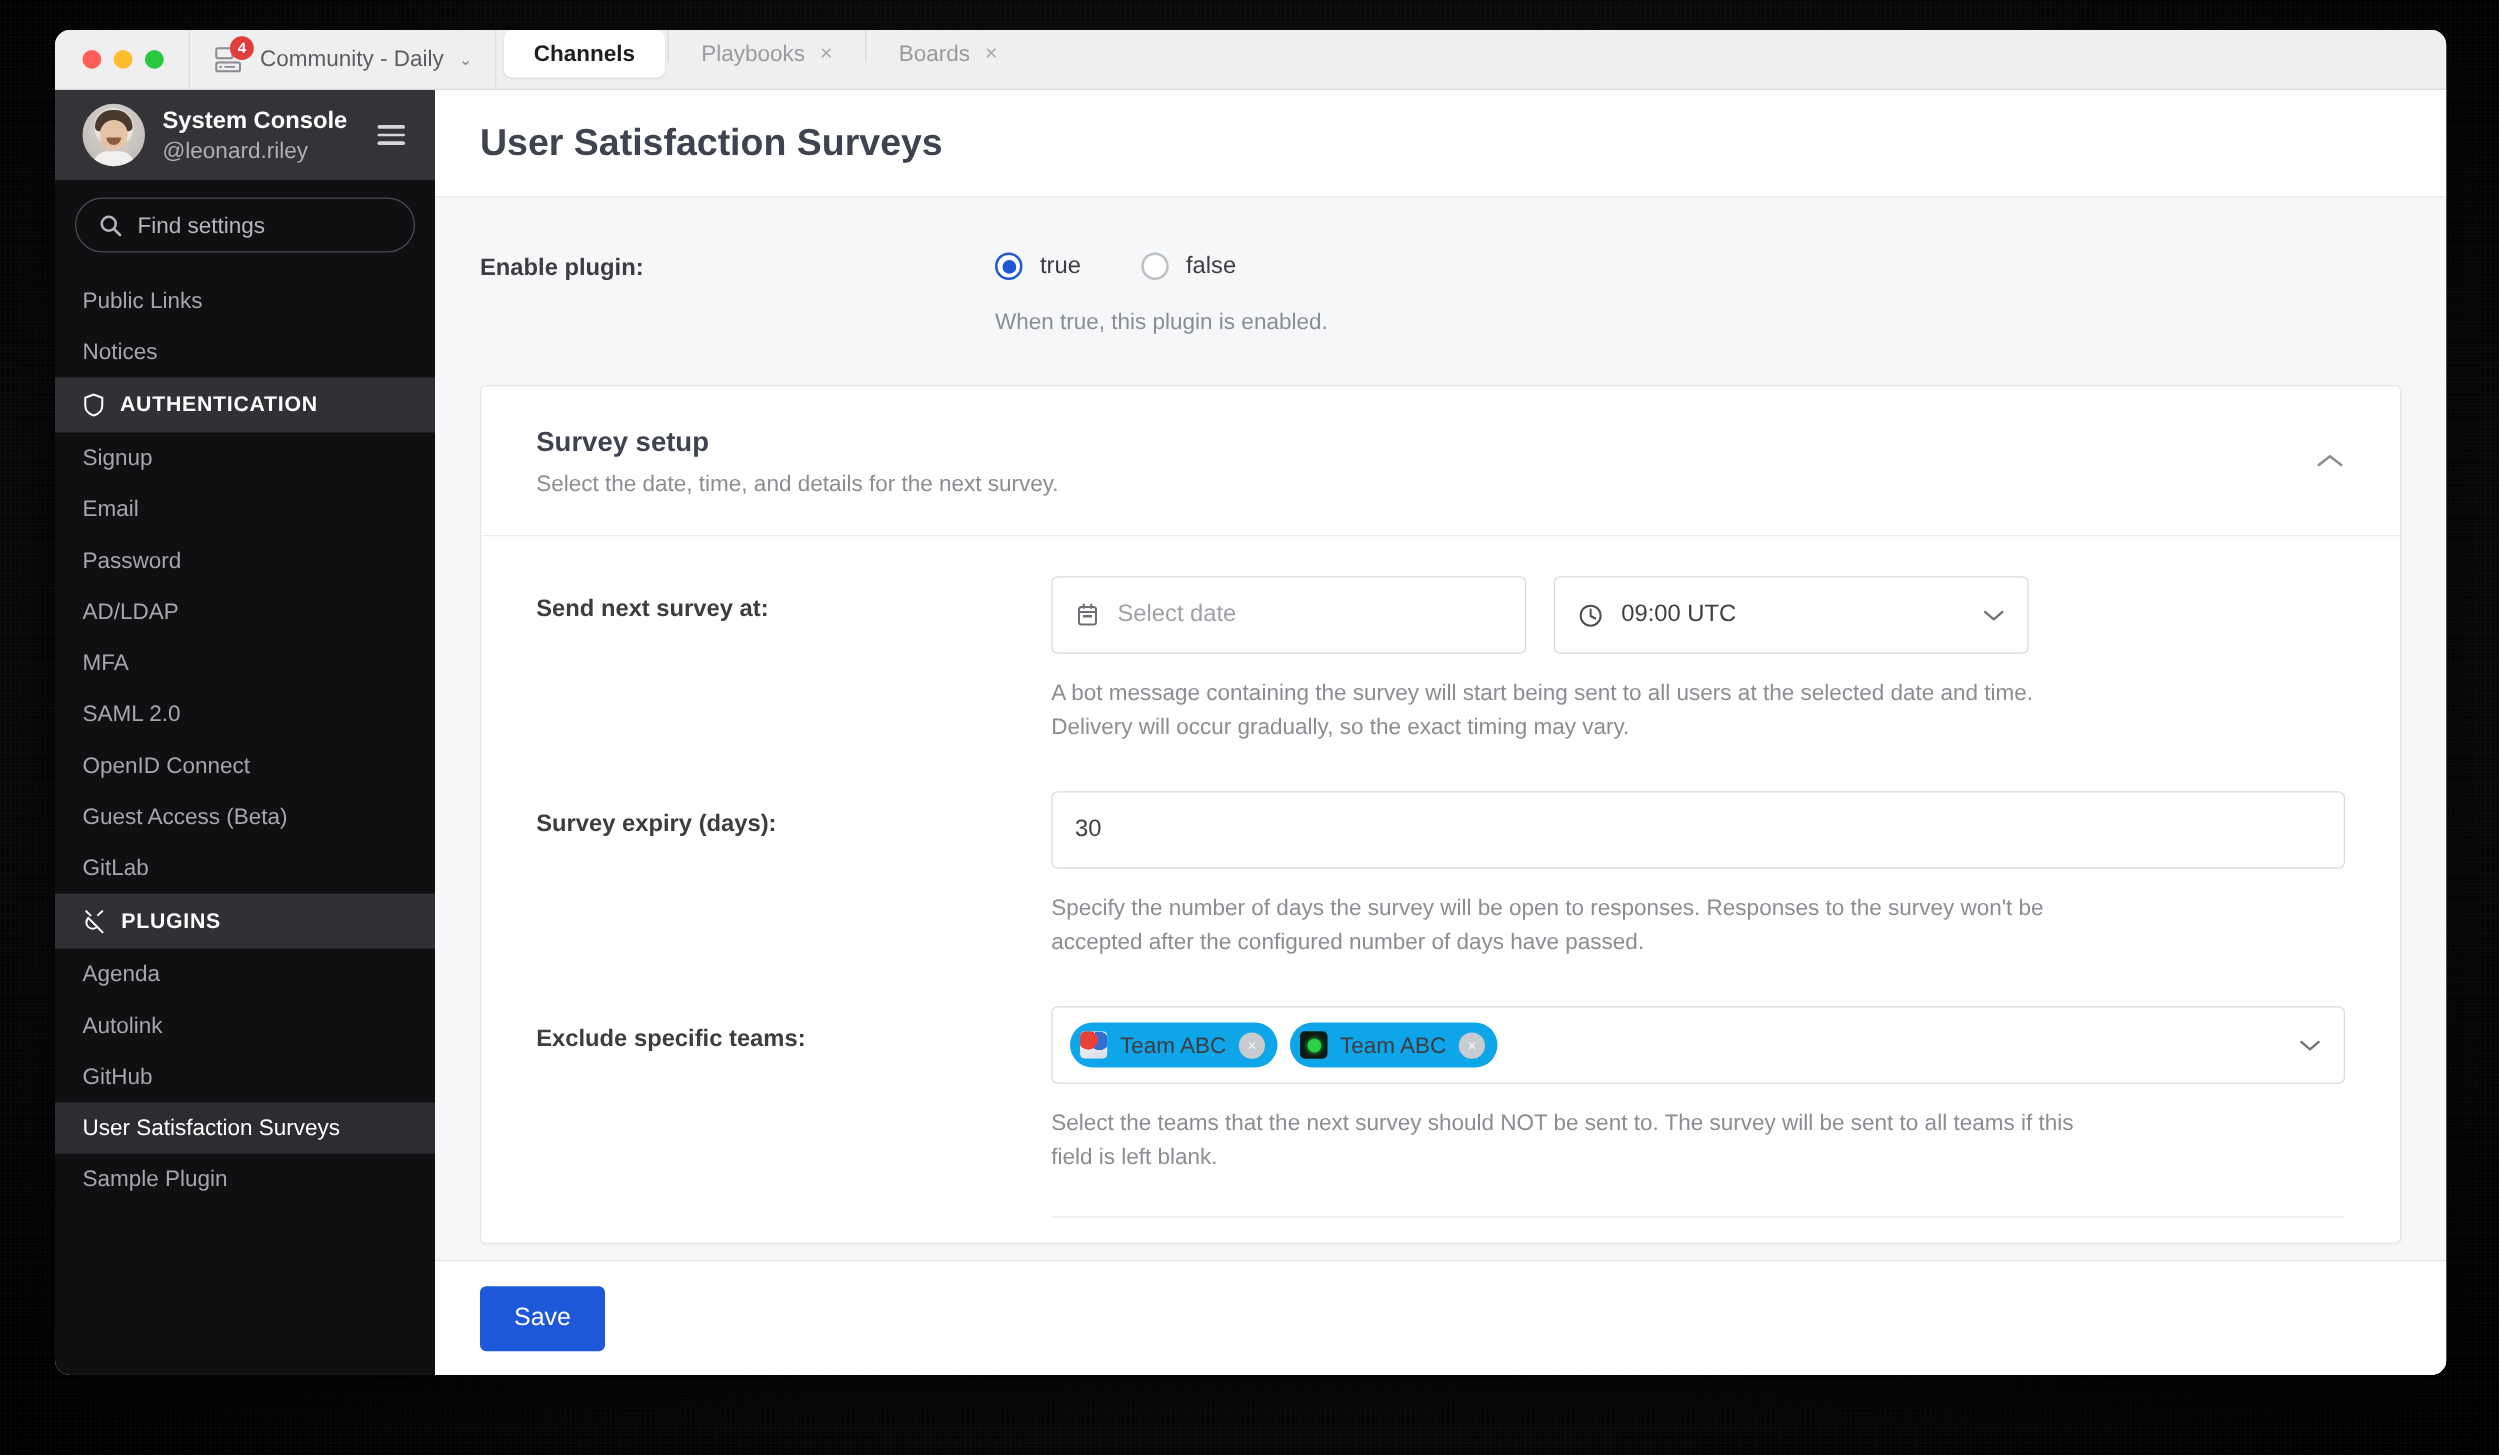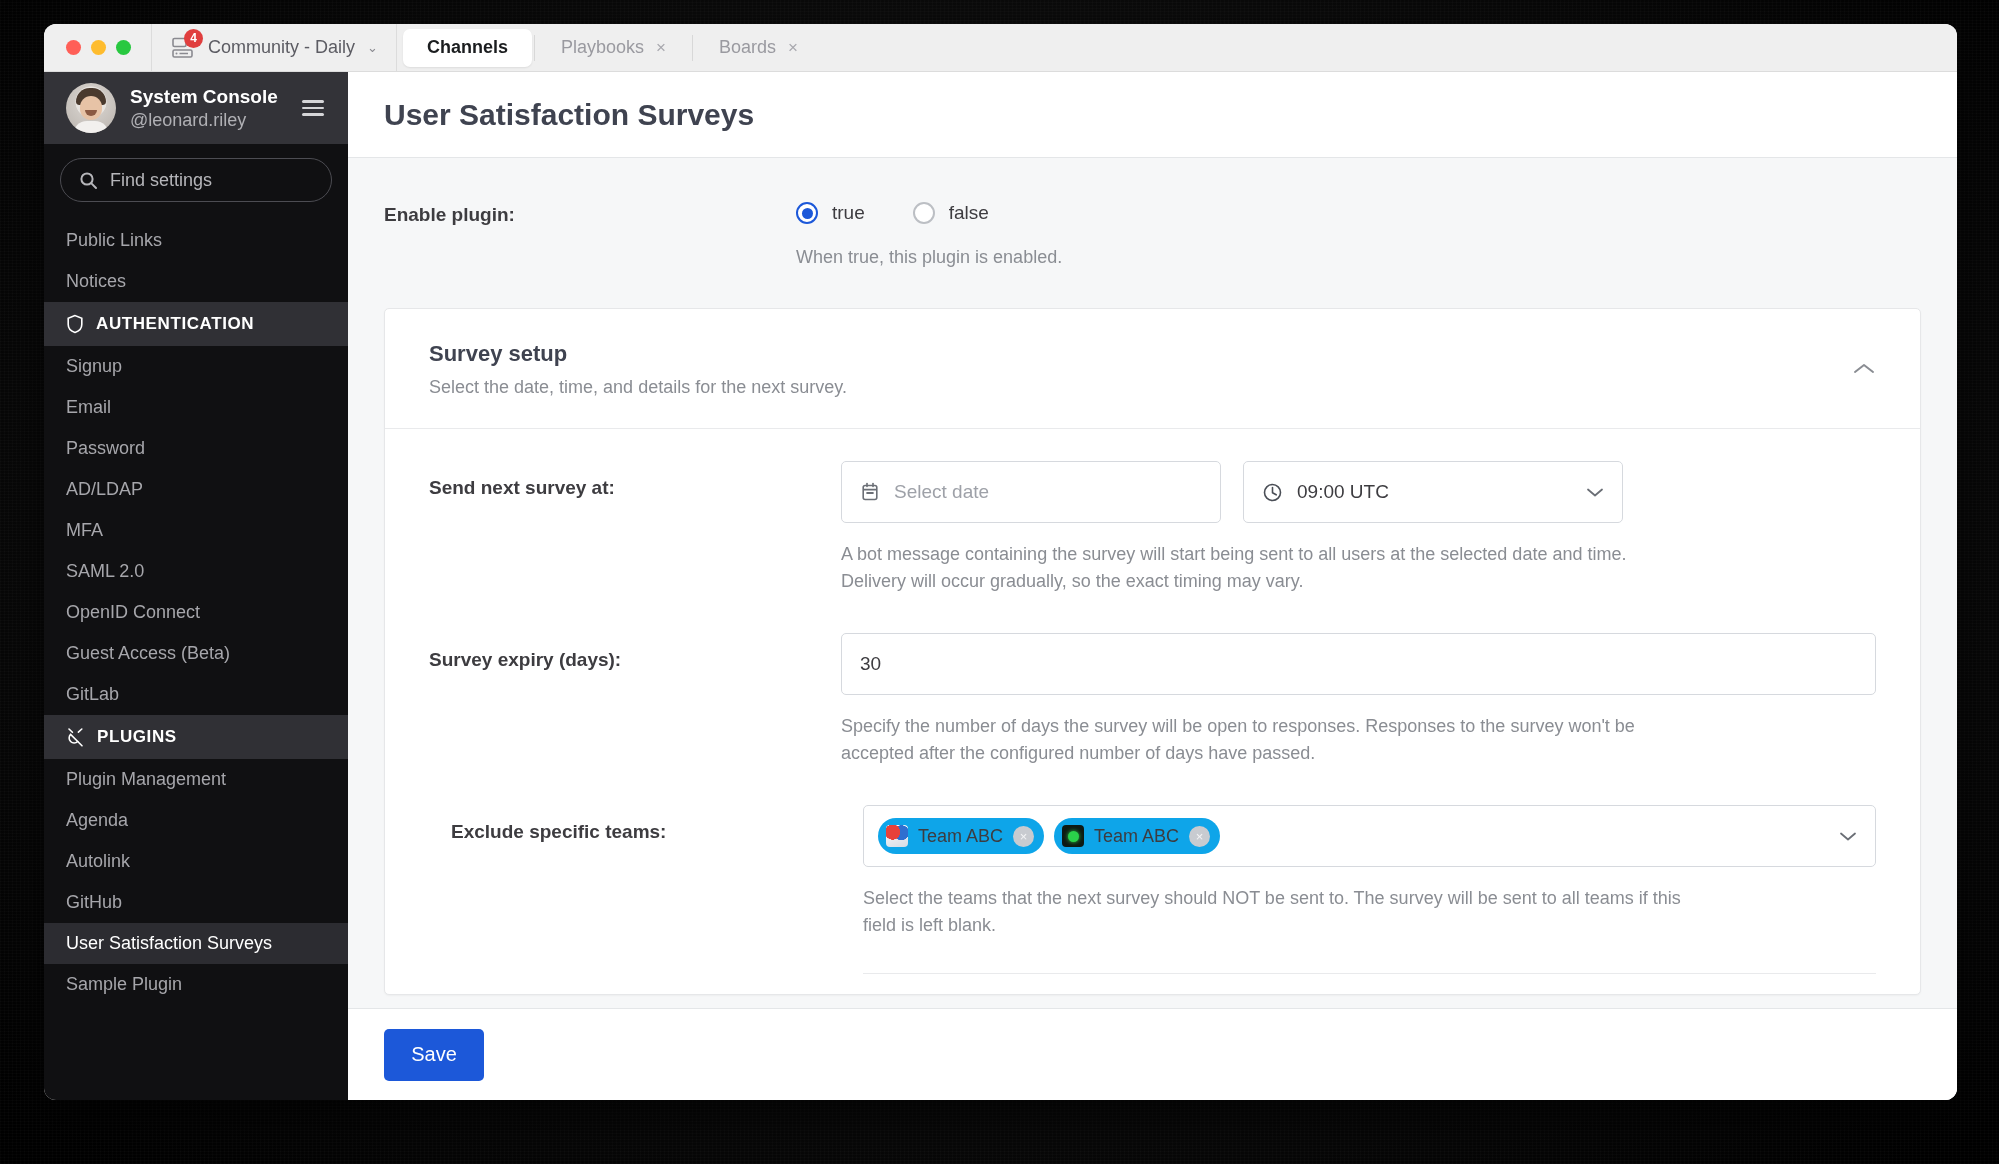--- a/index.html
+++ b/index.html
@@ -66,21 +66,21 @@
   .badge {
     position: absolute; top: -6px; right: -7px;
     min-width: 19px; height: 19px; border-radius: 10px;
     background: #e03e3e; color: #fff;
     font-size: 12px; font-weight: bold;
     display: flex; align-items: center; justify-content: center;
     padding: 0 4px;
   }
   .caret-sm { font-size: 13px; color: #8a8a90; }
 
-  .tabs { display: flex; align-items: center; padding: 0 4px; }
+  .tabs { display: flex; padding: 0 4px; }
   .tab {
     display: flex; align-items: center; gap: 12px;
     height: 38px; margin: 0 2px;
     padding: 0 24px;
     border-radius: 7px;
     font-size: 18px; color: #9a9aa0;
     position: relative;
   }
   .tab.active { background: #ffffff; color: #1b1d1f; font-weight: bold; box-shadow: 0 1px 2px rgba(0,0,0,.08); }
   .tab-close { font-size: 17px; color: #a8a8ae; }
@@ -374,23 +374,20 @@
             <svg width="19" height="19" viewBox="0 0 19 19" fill="none" stroke="#ffffff" stroke-width="1.6" stroke-linecap="round">
               <path d="M6.4 4.3 3 1"></path>
                 <path d="M12.4 4.1 15.8 1"></path>
               <path d="M4.6 6.4a5 5 0 1 0 7.1 7.1z"></path>
               <path d="M11.7 13.5 16 17.8"></path>
             </svg>
           </span>
           <span>PLUGINS</span>
         </div>
 
-        <div class="sb-item">
-          <span>Plugin Management</span>
-        </div>
         <div class="sb-item">
           <span>Agenda</span>
         </div>
         <div class="sb-item">
           <span>Autolink</span>
         </div>
         <div class="sb-item">
           <span>GitHub</span>
         </div>
         <div class="sb-item selected">
@@ -481,21 +478,21 @@
             <div class="frow" style="margin-top:28px;">
               <div class="frow-label">Survey expiry (days):</div>
               <div class="frow-field">
                 <div class="inp full">
                   <span>30</span>
                 </div>
                 <div class="fhelp">Specify the number of days the survey will be open to responses. Responses to the survey won't be accepted after the configured number of days have passed.</div>
               </div>
             </div>
 
-            <div class="frow" style="margin-top:28px;margin-left:22px;">
+            <div class="frow" style="margin-top:28px;">
               <div class="frow-label">Exclude specific teams:</div>
               <div class="frow-field">
                 <div class="inp teams">
                   <span class="tchip">
                     <span class="ticon abc1"></span>
                     <span>Team ABC</span>
                     <span class="x-round">×</span>
                   </span>
                   <span class="tchip">
                     <span class="ticon abc2"></span>

